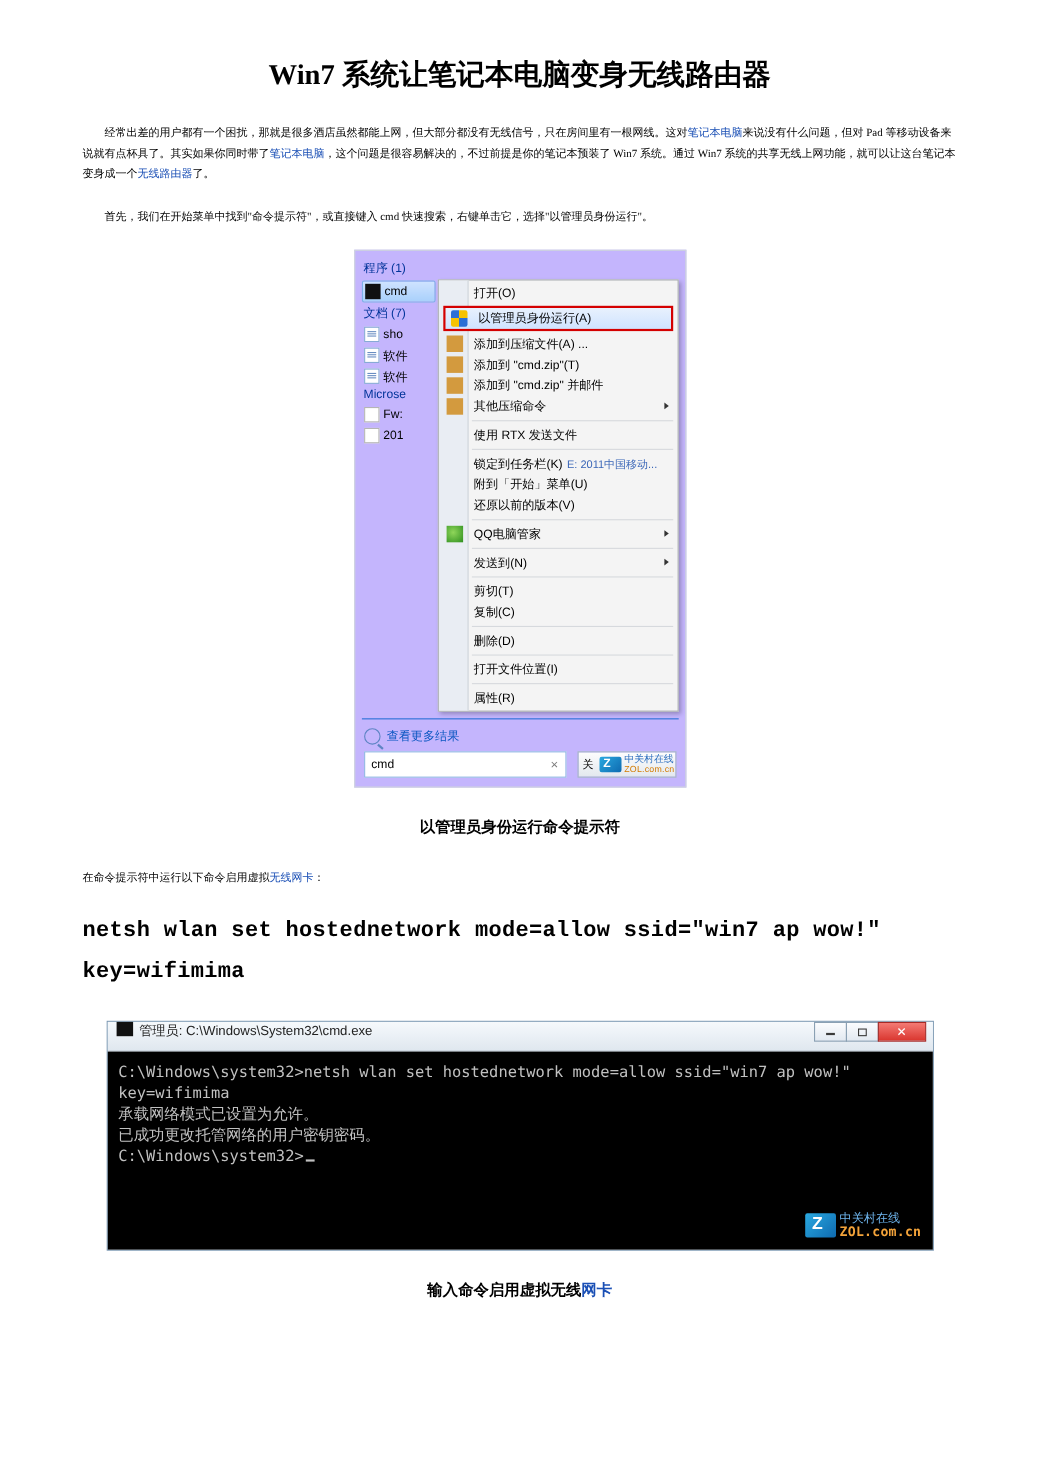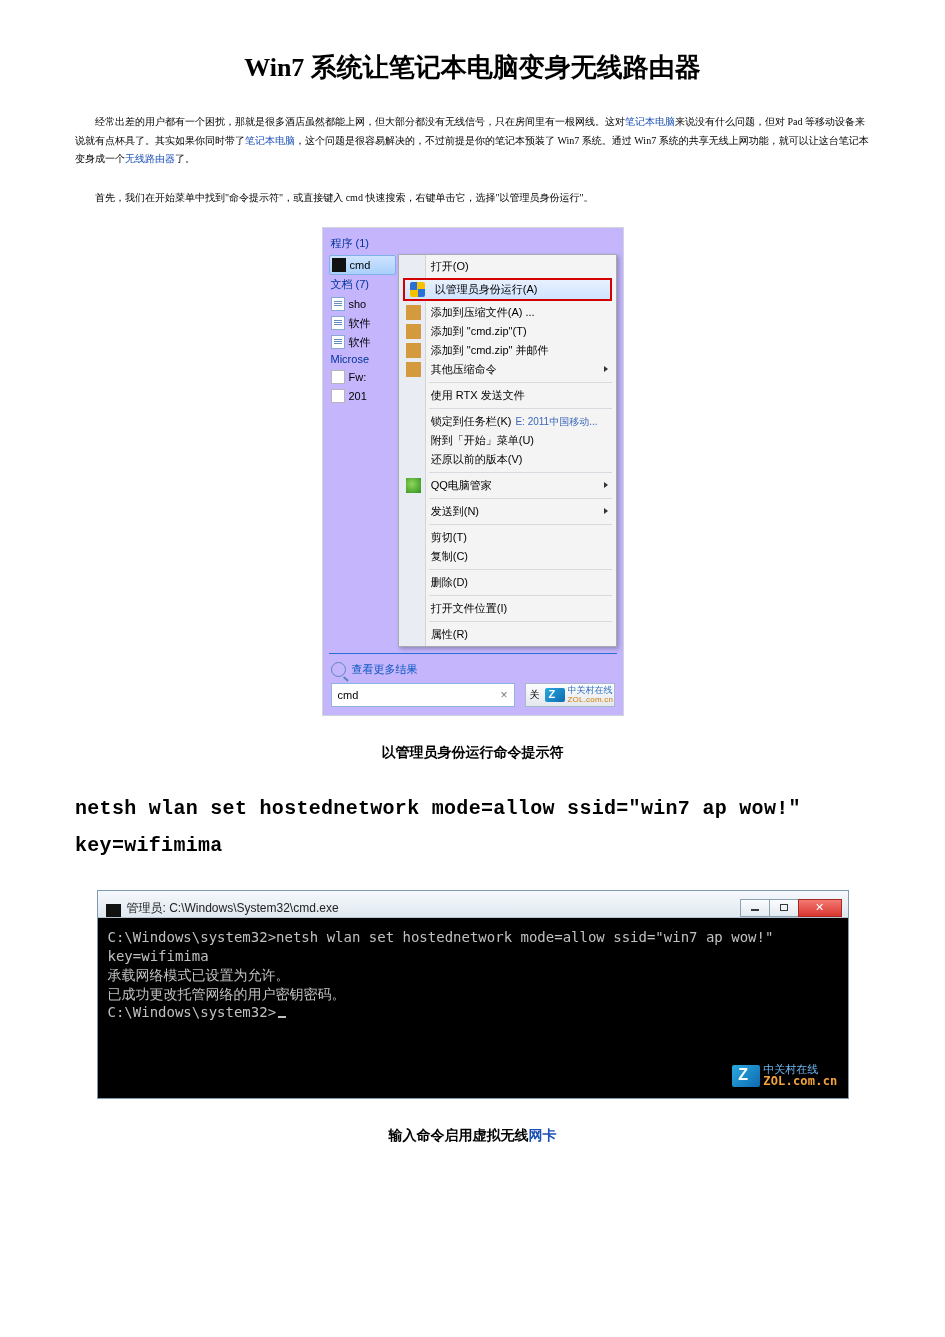--- a/index.html
+++ b/index.html
@@ -43,21 +43,21 @@
 .zolbtn{width:88px;border:1px solid #a7b8c6;background:linear-gradient(#fdfdfd,#e3e8ee);display:flex;align-items:center;font-size:10px;font-family:"Microsoft YaHei",SimSun,sans-serif}
 .zol-logo{width:20px;height:14px;background:linear-gradient(135deg,#2aa9e0,#0e6ab0);margin:0 3px;border-radius:2px;position:relative}
 .zol-logo::after{content:"Z";position:absolute;left:4px;top:-1px;color:#fff;font:bold 11px/14px Arial}
 .zoltext{line-height:1.05}
 .zoltext .cn{color:#2e6fbf;font-size:9px}
 .zoltext .url{color:#d37b00;font-size:8px;letter-spacing:.2px}
 .blue-line{height:0;border-top:1px solid #2a6fd6;margin:6px 0 5px}
 
 
 .shot2{width:750px;margin:4px auto 0;border:1px solid #7f9bb4;background:#e9eff5;box-shadow:0 0 0 1px #fff inset}
-.titlebar{height:26px;display:flex;align-items:flex-end;background:linear-gradient(#f6f9fc,#dfe7ef);border-bottom:1px solid #b8c3cf;font:12px "Microsoft YaHei",SimSun,sans-serif;color:#222}
+.titlebar{height:26px;display:flex;align-items:flex-start;background:linear-gradient(#f6f9fc,#dfe7ef);border-bottom:1px solid #b8c3cf;font:12px "Microsoft YaHei",SimSun,sans-serif;color:#222}
 .titlebar .tico{width:15px;height:13px;background:#111;margin:0 6px 0 8px}
 .winbtns{margin-left:auto;display:flex;height:18px;margin-right:6px}
 .winbtn{width:28px;border:1px solid #8aa0b3;margin-left:-1px;display:flex;align-items:center;justify-content:center;font:11px Arial;background:linear-gradient(#fbfcfe,#e2e9f1)}
 .winbtn.min::before{content:"";width:8px;height:0;border-bottom:2px solid #3a3a3a;margin-top:4px}
 .winbtn.max::before{content:"";width:8px;height:7px;border:1.5px solid #3a3a3a;box-sizing:border-box}
 .winbtn.close{background:linear-gradient(#f47a74,#d9362f);color:#fff;border-color:#a72925;width:42px}
 .winbtn.close::before{content:"✕";font-size:11px}
 .term{background:#000;color:#c0c0c0;font:14px/1.35 "Lucida Console","Consolas",monospace;padding:10px 10px 20px;min-height:150px;position:relative}
 .term .cursor{display:inline-block;width:8px;height:2px;background:#c0c0c0;margin-left:2px;vertical-align:-1px}
 .zolbadge{position:absolute;right:10px;bottom:10px;display:flex;align-items:center}
@@ -204,20 +204,23 @@
             <div class="cn">中关村在线</div>
             <div class="url">ZOL.com.cn</div>
           </span>
         </div>
       </div>
     </div>
   </div>
 
   <p class="caption">以管理员身份运行命令提示符</p>
 
+  <p class="noindent">
+    <span>在命令提示符中运行以下命令启用虚拟</span><span class="link">无线网卡</span><span>：</span>
+  </p>
 
   <p class="cmdline">netsh wlan set hostednetwork mode=allow ssid="win7 ap wow!" key=wifimima</p>
 
   <div class="shot2">
     <div class="titlebar">
       <span class="tico"></span>
       <span>管理员: C:\Windows\System32\cmd.exe</span>
       <div class="winbtns">
         <div class="winbtn min"></div>
         <div class="winbtn max"></div>

